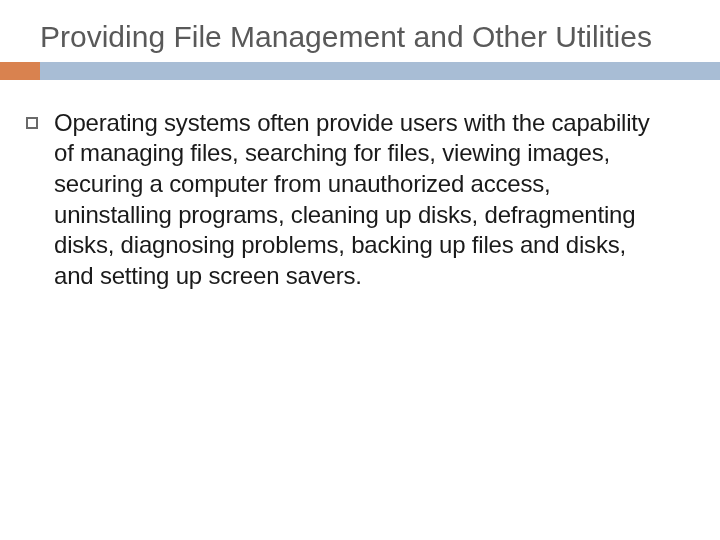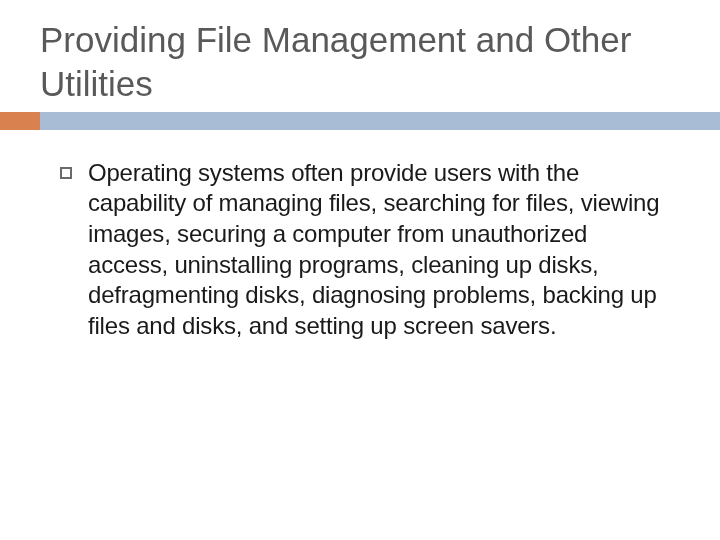--- a/index.html
+++ b/index.html
@@ -12,41 +12,41 @@
       height: 540px;
       background: #ffffff;
       font-family: Arial, Helvetica, sans-serif;
       position: relative;
       overflow: hidden;
     }
     .title-area {
       padding: 18px 40px 0 40px;
     }
     .title {
-      font-size: 35px;
+      font-size: 30px;
       color: #595959;
       line-height: 1.25;
       font-weight: 400;
     }
     .accent-row {
       display: flex;
       align-items: stretch;
       height: 18px;
       margin-top: 6px;
     }
     .accent-orange {
       width: 40px;
       background: #d9824f;
     }
     .accent-blue {
       flex: 1;
       background: #a8bdd5;
     }
     .content {
-      padding: 28px 60px 0 60px;
+      padding: 28px 60px 0 26px;
     }
     .bullet-row {
       display: flex;
       align-items: flex-start;
       gap: 16px;
     }
     .bullet {
       width: 12px;
       height: 12px;
       border: 2px solid #6a6a6a;

